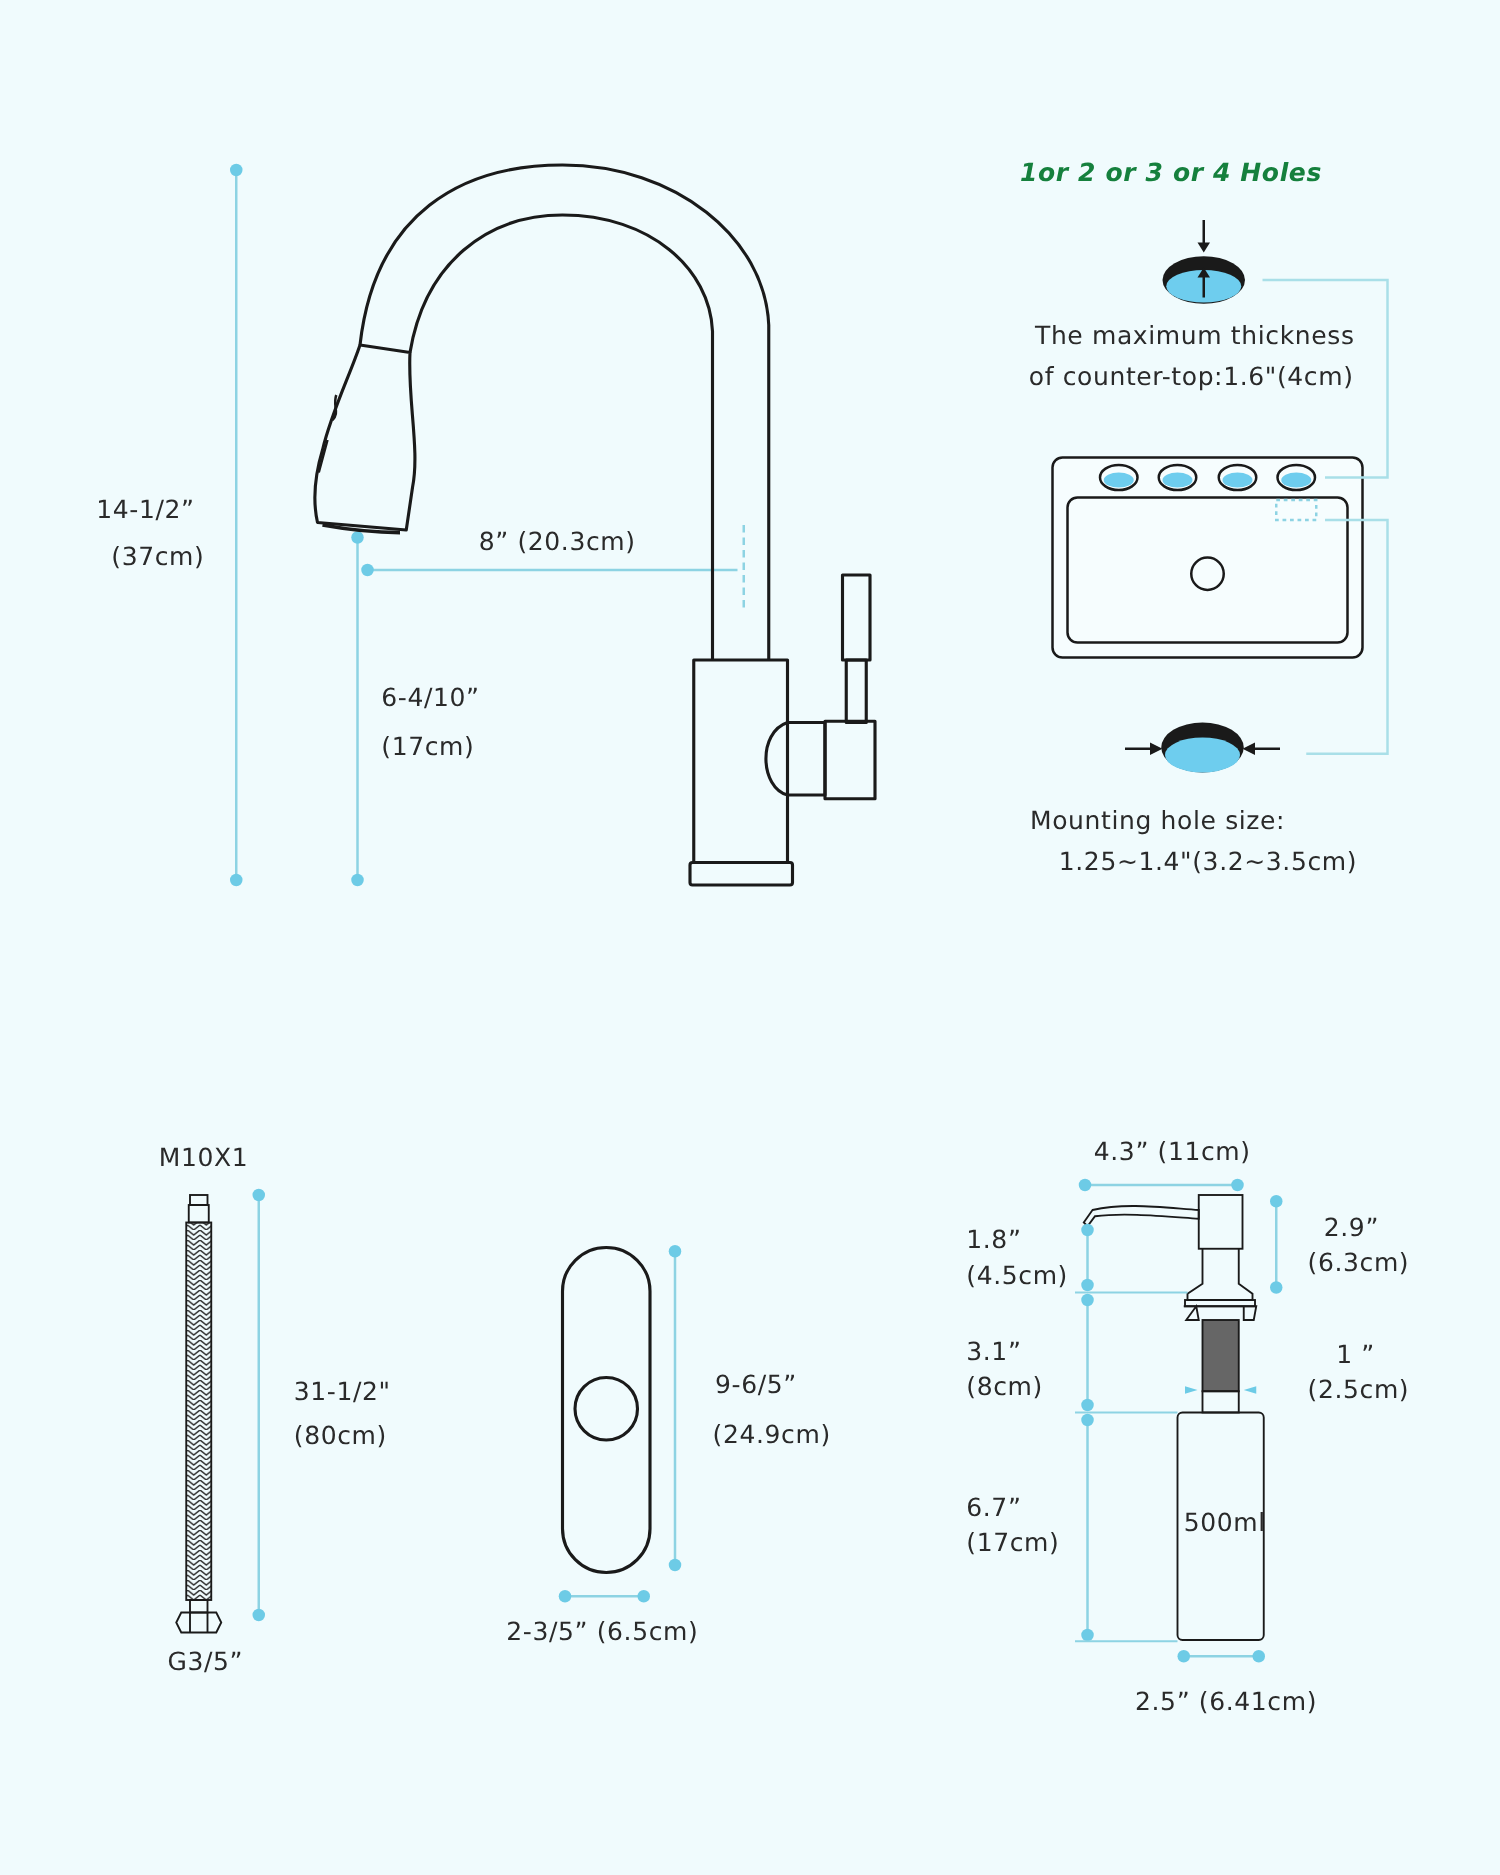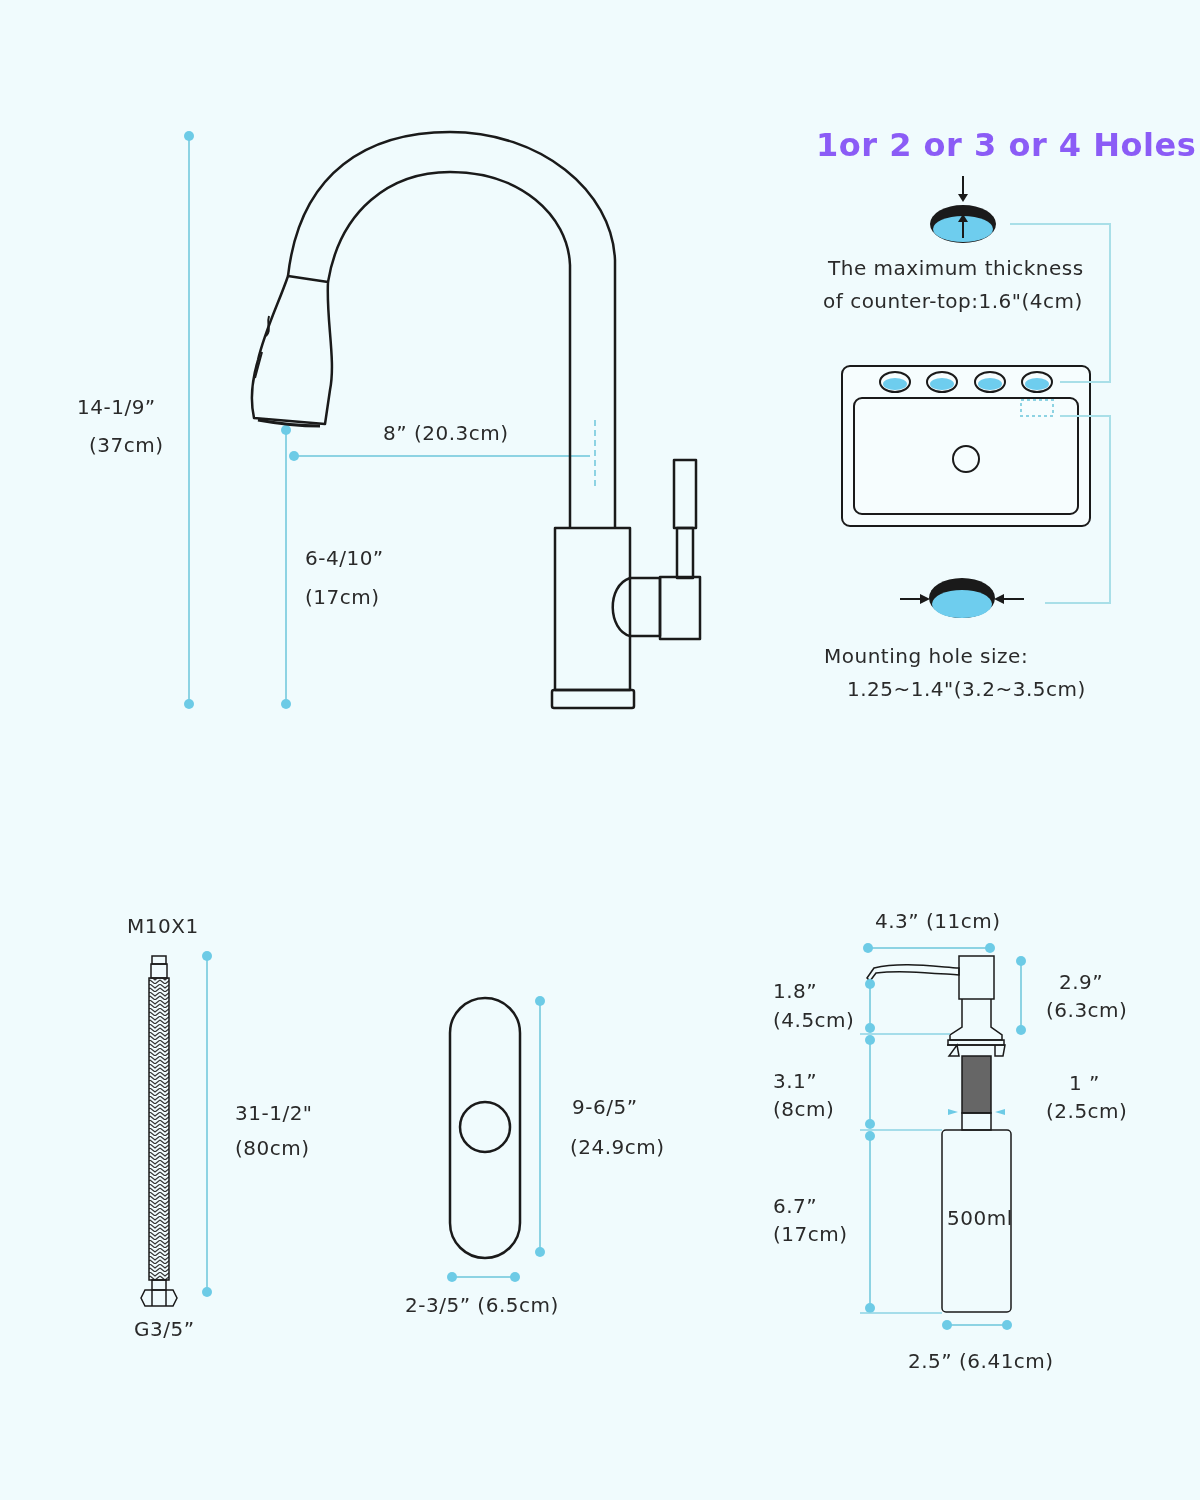--- a/index.html
+++ b/index.html
@@ -1,19 +1,19 @@
 <!DOCTYPE html>
 <html><head>
 <meta charset="utf-8">
 <style>
   html,body{margin:0;padding:0;}
   body{width:1200px;height:1500px;background:#f0fbfd;position:relative;overflow:hidden;font-family:"DejaVu Sans","Liberation Sans",sans-serif;color:#222;}
   svg.canvas{position:absolute;left:0;top:0;width:1200px;height:1500px;}
   .lbl{position:absolute;font-size:20px;letter-spacing:0.5px;color:#2a2a2a;line-height:1;white-space:nowrap;}
-  .title{position:absolute;font-size:32px;font-weight:bold;color:#8b5cf6;white-space:nowrap;letter-spacing:0.5px;}
+  .title{position:absolute;font-size:20px;font-weight:bold;color:#15803d;white-space:nowrap;letter-spacing:0.5px;font-style:italic;}
 </style>
 </head>
 <body>
 
 <svg class="canvas" viewBox="0 0 1200 1500" xmlns="http://www.w3.org/2000/svg">
   <defs>
     <pattern id="braid" width="10" height="8" patternUnits="userSpaceOnUse">
       <path d="M0 0 L5 4 L10 0 M0 4 L5 8 L10 4" stroke="#333" stroke-width="1.2" fill="none"></path>
     </pattern>
   </defs>
@@ -156,21 +156,21 @@
     <circle cx="870" cy="1308" r="5" stroke="none"></circle>
     <line x1="860" y1="1313" x2="942" y2="1313" stroke-width="1.5"></line>
     <line x1="947" y1="1325" x2="1007" y2="1325"></line>
     <circle cx="947" cy="1325" r="5" stroke="none"></circle>
     <circle cx="1007" cy="1325" r="5" stroke="none"></circle>
     <path d="M948 1109 L958 1112 L948 1115 Z" stroke="none"></path>
     <path d="M1005 1109 L995 1112 L1005 1115 Z" stroke="none"></path>
   </g>
 </svg>
 
-<div class="lbl" style="left:77px;top:397px;">14-1/9”</div>
+<div class="lbl" style="left:77px;top:397px;">14-1/2”</div>
 <div class="lbl" style="left:89px;top:435px;">(37cm)</div>
 <div class="lbl" style="left:383px;top:423px;">8”  (20.3cm)</div>
 <div class="lbl" style="left:305px;top:548px;">6-4/10”</div>
 <div class="lbl" style="left:305px;top:587px;">(17cm)</div>
 
 <div class="title" style="left:816px;top:126px;">1or 2 or 3 or 4 Holes</div>
 <div class="lbl" style="left:828px;top:258px;">The maximum thickness</div>
 <div class="lbl" style="left:823px;top:291px;">of counter-top:1.6"(4cm)</div>
 <div class="lbl" style="left:808px;top:646px;margin-left:16px;">Mounting hole size:</div>
 <div class="lbl" style="left:847px;top:679px;">1.25~1.4"(3.2~3.5cm)</div>

